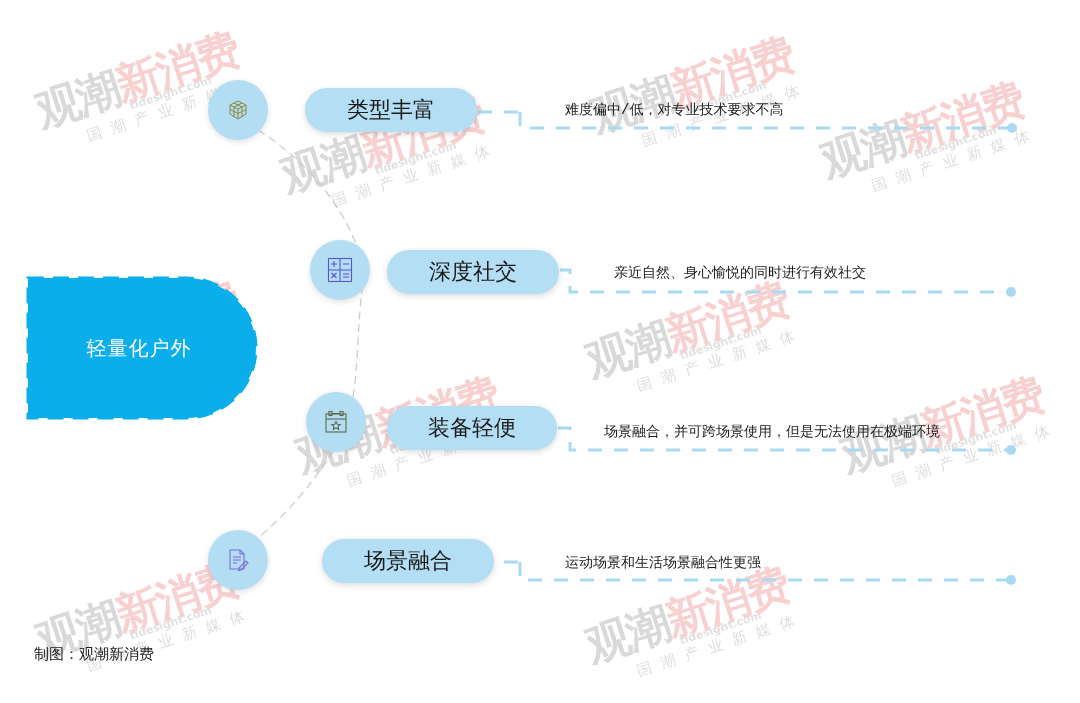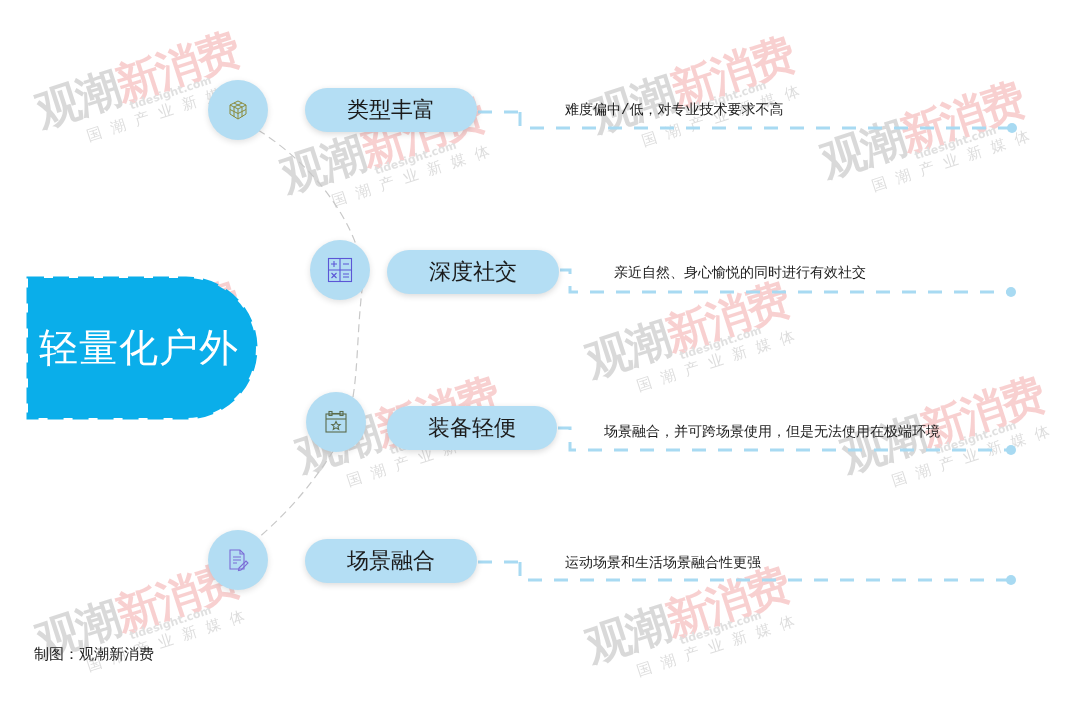--- a/index.html
+++ b/index.html
@@ -3,21 +3,21 @@
 <meta charset="utf-8">
 <style>
   html,body{margin:0;padding:0;}
   body{width:1080px;height:703px;background:#ffffff;position:relative;overflow:hidden;
        font-family:"DejaVu Sans","Liberation Sans",sans-serif;}
   .layer{position:absolute;left:0;top:0;width:1080px;height:703px;}
   .root{position:absolute;left:28px;top:278px;width:228px;height:140px;}
   .root-shape{position:absolute;left:0;top:0;width:228px;height:140px;background:#0aaeea;
        border-radius:0 70px 70px 0;}
   .root-label{position:absolute;left:0;top:0;width:228px;height:140px;display:flex;align-items:center;
-       justify-content:center;padding-right:6px;box-sizing:border-box;color:#ffffff;font-size:39px;letter-spacing:1px;}
+       justify-content:center;padding-right:6px;box-sizing:border-box;color:#ffffff;font-size:20px;letter-spacing:1px;}
   .icon-circle{position:absolute;width:60px;height:60px;border-radius:50%;background:#b3ddf3;
        box-shadow:0 2px 6px rgba(0,0,0,0.12);display:flex;align-items:center;justify-content:center;}
   .pill{position:absolute;height:44px;border-radius:22px;background:#b4def4;
        box-shadow:0 2px 6px rgba(0,0,0,0.15);display:flex;align-items:center;justify-content:center;
        font-size:22px;color:#1b1b1b;}
   .desc{position:absolute;font-size:14px;color:#1b1b1b;white-space:nowrap;font-family:Liberation Mono, monospace;}
   .footer{position:absolute;left:34px;top:645px;font-size:15px;color:#222;}
   .wm{position:absolute;pointer-events:none;transform:rotate(-18deg);opacity:0.22;}
   .wm .big{font-size:44px;font-weight:bold;color:#555;letter-spacing:-2px;}
   .wm .big .red{color:#e03030;}
@@ -152,18 +152,18 @@
 <div class="icon-circle" style="left:208px;top:530px;">
   <svg width="22" height="24" viewBox="0 0 22 24">
     <g fill="none" stroke="#7b6cd6" stroke-width="1.1">
       <path d="M3,2 L13,2 L17,6 L17,21 L3,21 Z"></path>
       <path d="M13,2 L13,6 L17,6"></path>
       <path d="M6,9 L14,9 M6,12 L14,12 M6,15 L10,15"></path>
       <path d="M12,20 L19,13 L21,15 L14,22 L11.5,22.5 Z"></path>
     </g>
   </svg>
 </div>
-<div class="pill" style="left:305px;top:539px;width:172px;align-items:center;">
+<div class="pill" style="left:322px;top:539px;width:172px;align-items:center;">
   <span>场景融合</span>
 </div>
 <div class="desc" style="left:565px;top:554px;">运动场景和生活场景融合性更强</div>
 
 <div class="footer">制图：观潮新消费</div>
 
 </body></html>

